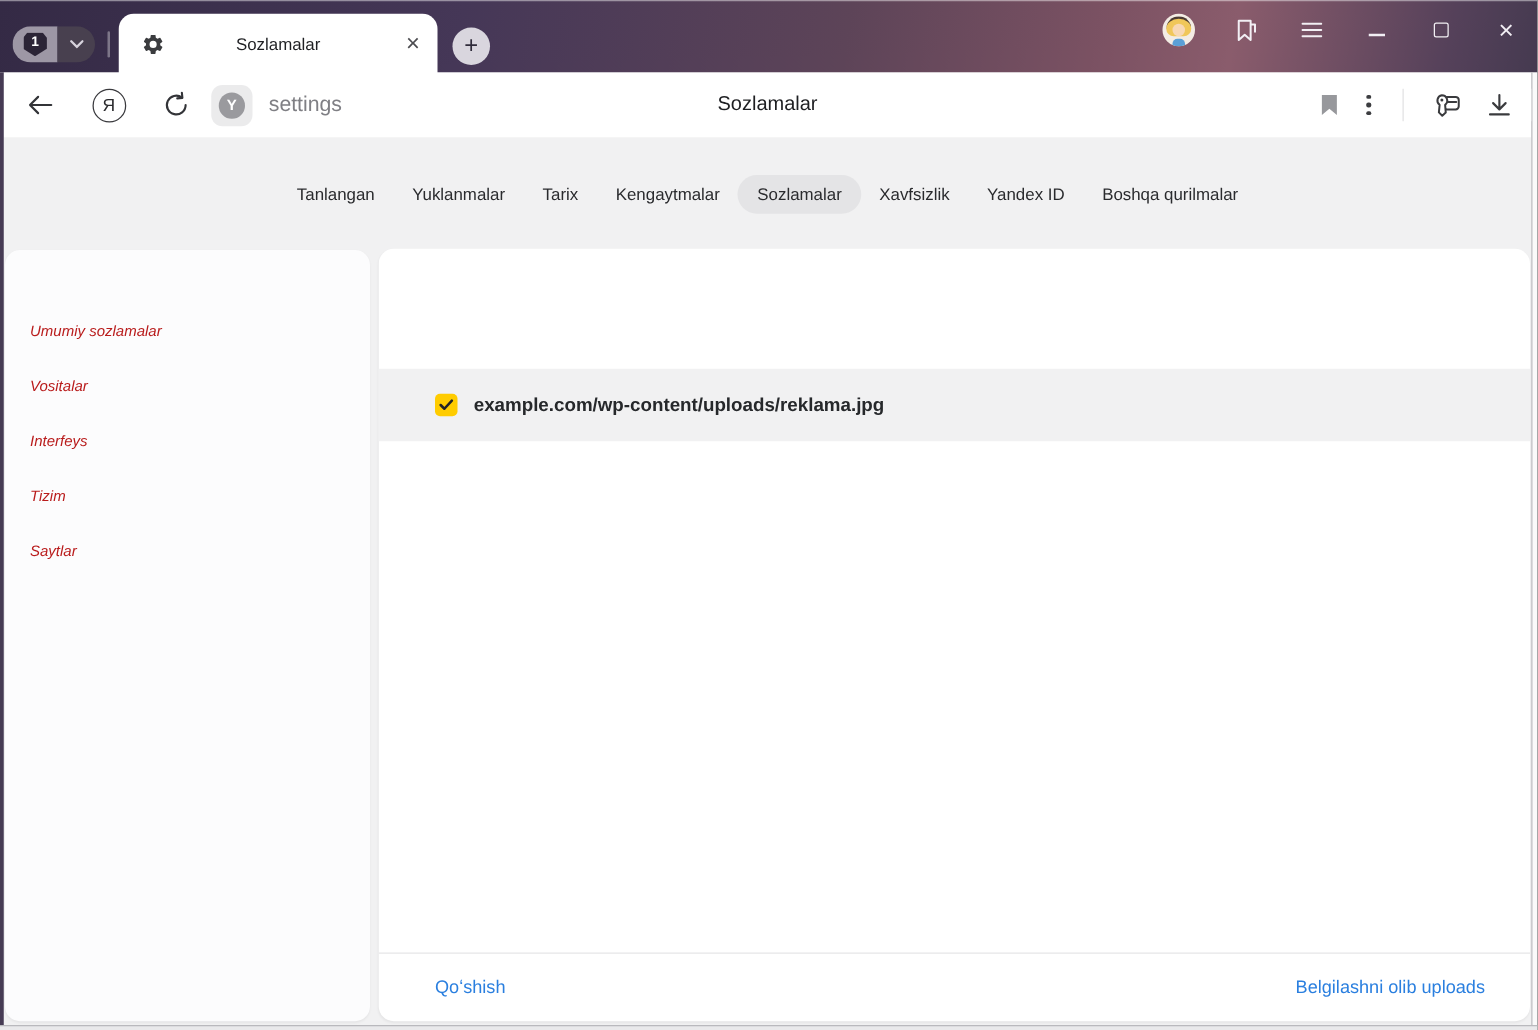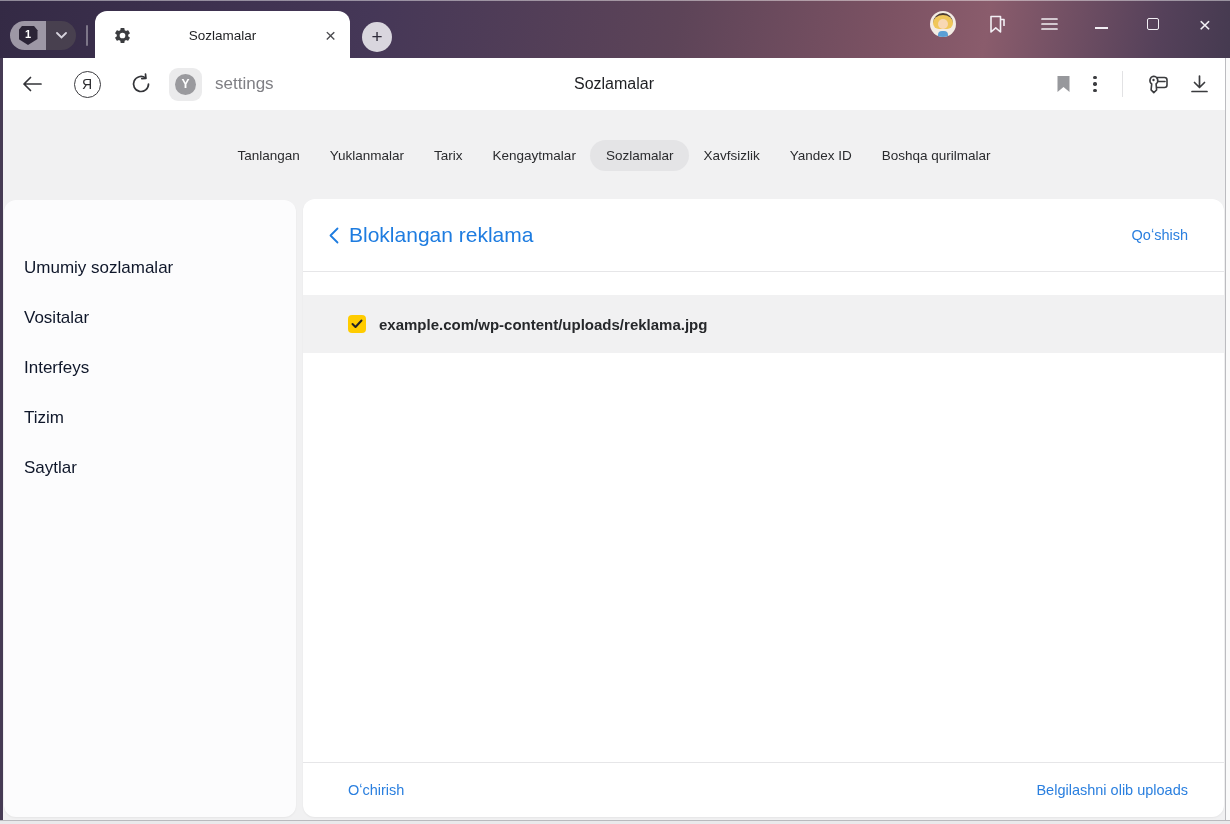--- a/index.html
+++ b/index.html
@@ -53,21 +53,21 @@
   .navstrip{position:absolute;left:3px;top:110px;width:1222px;height:90px;background:#f1f1f2;display:flex;align-items:center;justify-content:center;}
   .nav-row{display:flex;align-items:center;gap:30px;}
   .nav-item{font-size:13.5px;color:#2a2b2e;cursor:pointer;white-space:nowrap;}
   .nav-item.active{background:#e4e4e6;border-radius:16px;padding:8px 16px;margin:0 -16px;}
 
   
   .sidebar{position:absolute;left:4px;top:200px;width:292px;height:617px;background:#fcfcfd;border-radius:12px;box-shadow:0 1px 2px rgba(0,0,0,.05);padding:18px 20px;}
   .search-input{width:100%;height:44px;border:none;outline:none;background:#ececee;border-radius:10px;padding:0 16px;font-size:15px;color:#333;}
   .search-input::placeholder{color:#9a9a9f;}
   .side-list{margin-top:30px;display:flex;flex-direction:column;}
-  .side-item{font-size:17px;color:#0f172a;padding:10px 0;margin-bottom:10px;cursor:pointer;}
+  .side-item{font-size:12px;color:#b91c1c;padding:10px 0;margin-bottom:10px;cursor:pointer;font-style:italic;}
 
   .main{position:absolute;left:303px;top:199px;width:921px;height:618px;background:#fff;border-radius:12px;box-shadow:0 1px 2px rgba(0,0,0,.05);}
   .main-header{position:absolute;left:0;top:0;right:0;height:73px;border-bottom:1px solid #e6e6e8;display:flex;align-items:center;padding:0 36px 0 20px;}
   .back-chevron{width:22px;height:22px;display:flex;align-items:center;justify-content:center;cursor:pointer;margin-right:4px;}
   .main-title{font-size:21px;color:#1e7ce0;cursor:default;}
   .add-link{margin-left:auto;font-size:14.5px;color:#2a7fdf;cursor:pointer;}
 
   .list-area{position:absolute;left:0;top:74px;right:0;bottom:55px;overflow:hidden;}
   .list-row{position:absolute;left:0;right:0;top:22px;height:58px;background:#f1f1f2;display:flex;align-items:center;padding:0 36px 0 45px;cursor:pointer;font-weight:bold;}
   .checkbox{width:18px;height:18px;border-radius:4px;background:#ffcc00;display:flex;align-items:center;justify-content:center;margin-right:13px;flex:0 0 auto;cursor:pointer;}
@@ -214,43 +214,34 @@
     <div class="side-list">
       <div class="side-item">Umumiy sozlamalar</div>
       <div class="side-item">Vositalar</div>
       <div class="side-item">Interfeys</div>
       <div class="side-item">Tizim</div>
       <div class="side-item">Saytlar</div>
     </div>
   </div>
 
   <div class="main">
-    <div class="main-header">
-      <div class="back-chevron">
-        <svg width="10" height="17" viewBox="0 0 10 17">
-          <polyline points="8.5,1.5 1.5,8.5 8.5,15.5" fill="none" stroke="#1e7ce0" stroke-width="1.8" stroke-linecap="round" stroke-linejoin="round"></polyline>
-        </svg>
-      </div>
-      <div class="main-title">Bloklangan reklama</div>
-      <div class="add-link">Qoʻshish</div>
-    </div>
 
     <div class="list-area">
       <div class="list-row">
         <div class="checkbox">
           <svg width="12" height="10" viewBox="0 0 12 10">
             <polyline points="1.5,5 4.5,8 10.5,1.5" fill="none" stroke="#222326" stroke-width="2" stroke-linecap="round" stroke-linejoin="round"></polyline>
           </svg>
         </div>
         <div class="row-url">example.com/wp-content/uploads/reklama.jpg</div>
       </div>
     </div>
 
     <div class="main-footer">
-      <div class="footer-link">Oʻchirish</div>
+      <div class="footer-link">Qoʻshish</div>
       <div class="footer-link right">Belgilashni olib uploads</div>
     </div>
   </div>
 
   <div class="edge-left"></div>
   <div class="edge-right"></div>
   <div class="edge-bottom"></div>
 </div>
 
 </body></html>

